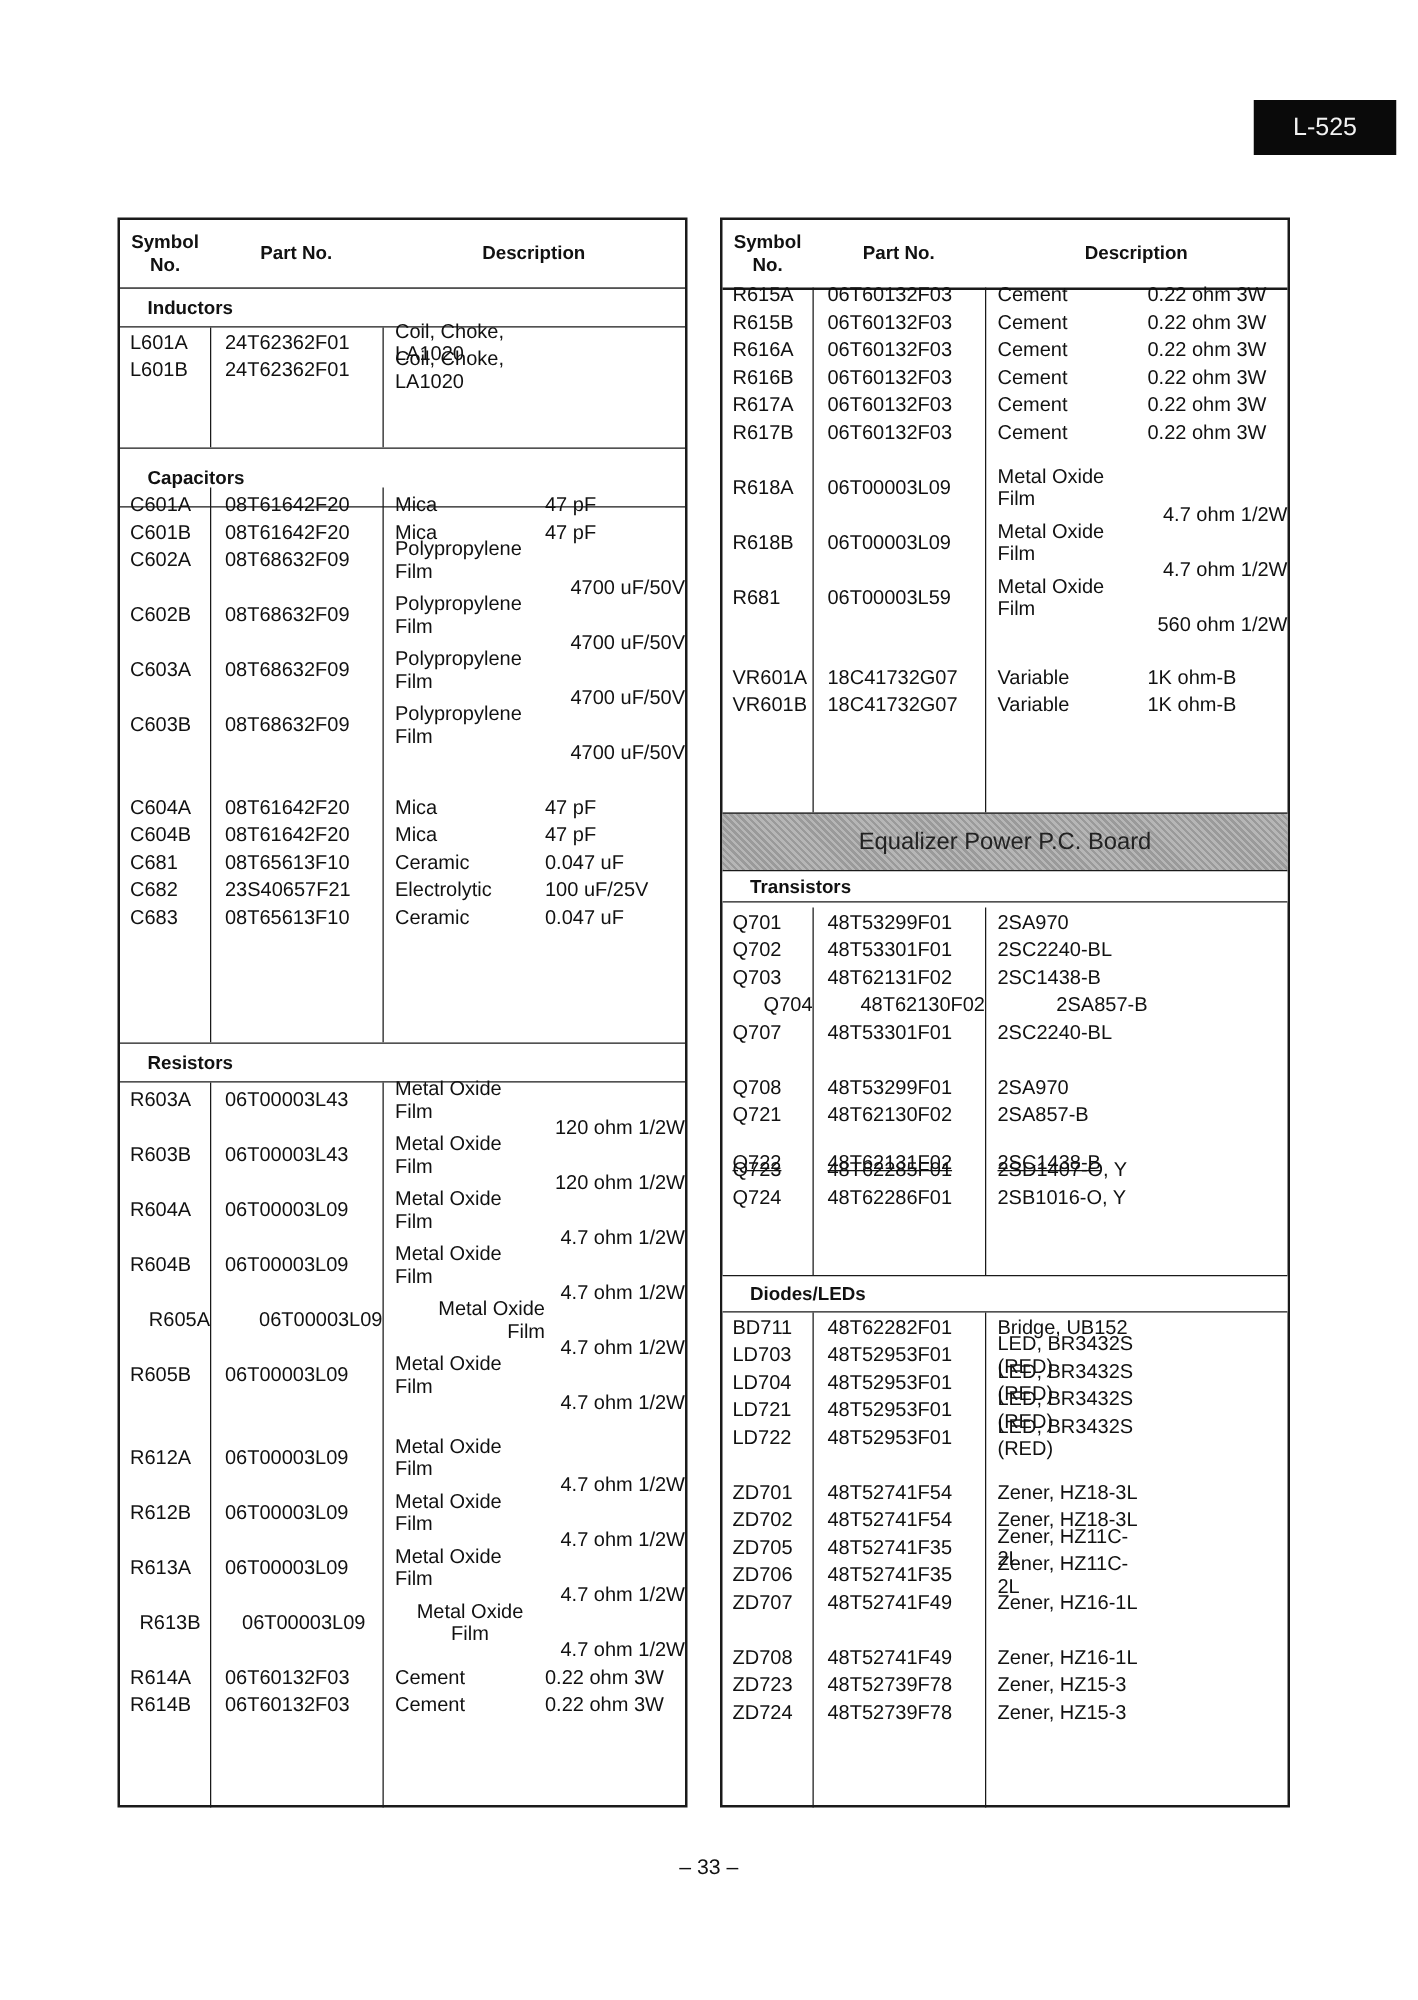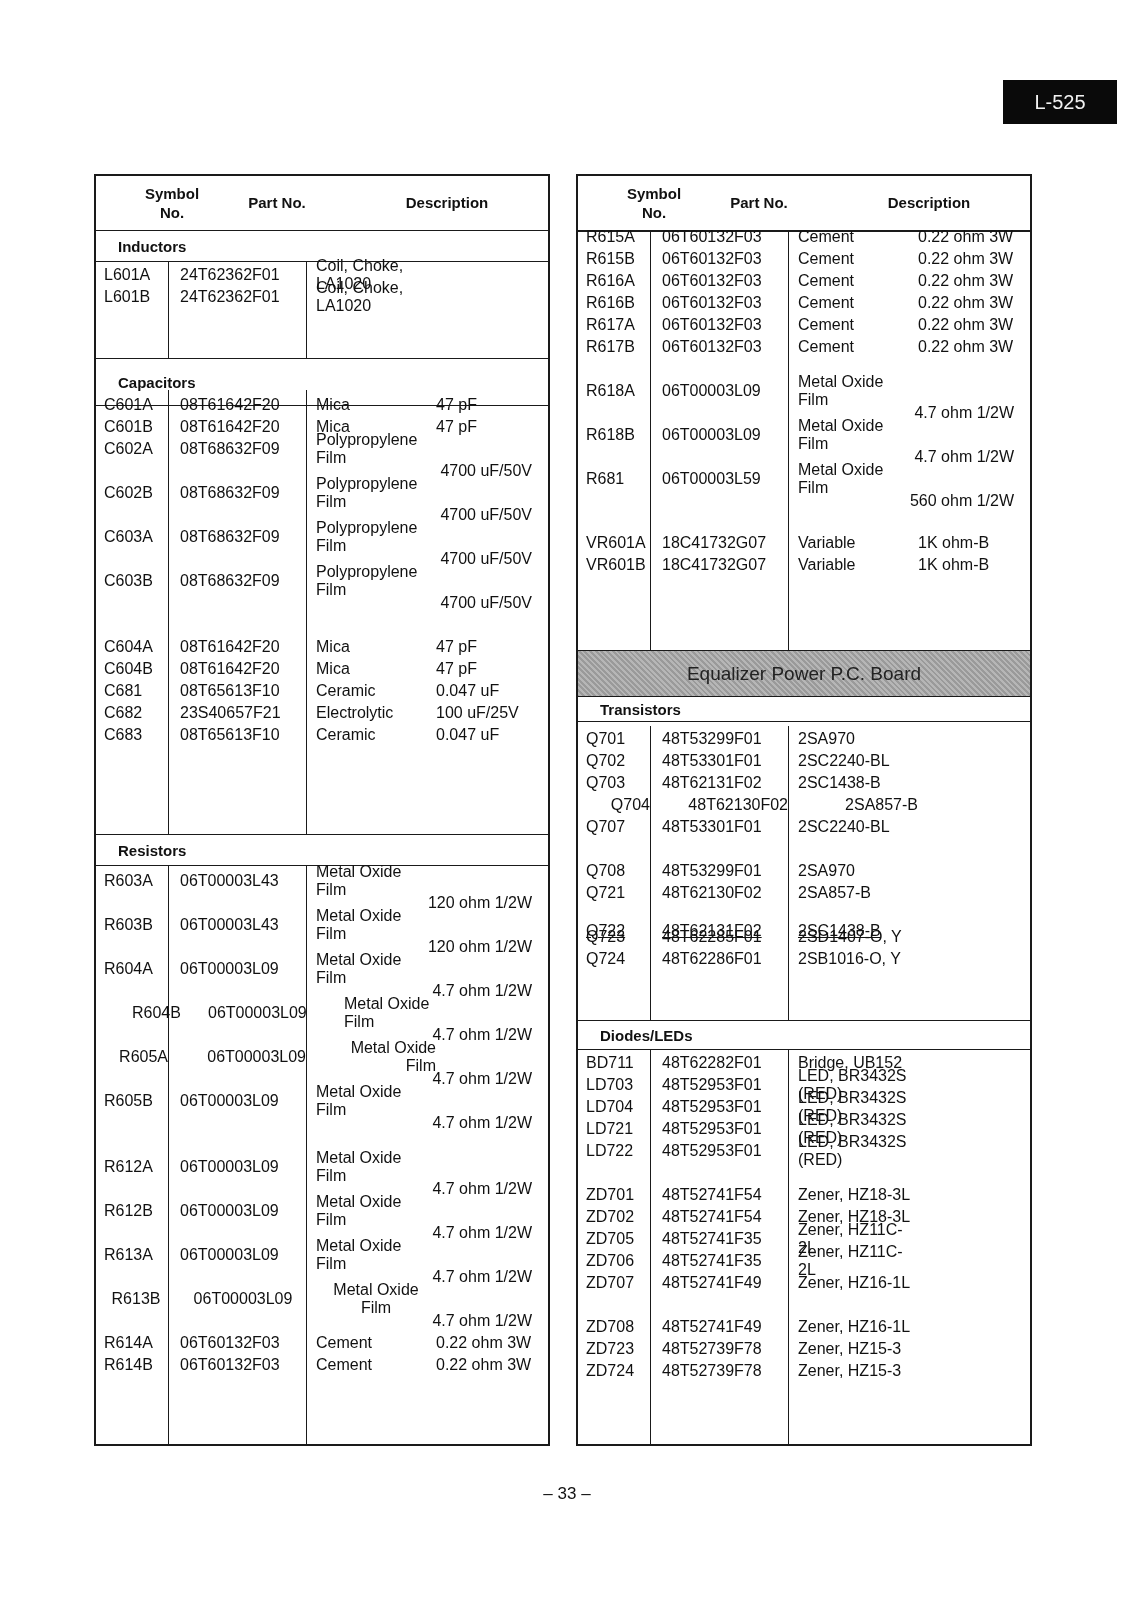--- a/index.html
+++ b/index.html
@@ -7,38 +7,38 @@
          font-family: "Liberation Sans", sans-serif; color: #111; }
   .model-badge { position: absolute; left: 1003px; top: 80px; width: 114px; height: 44px;
                  background: #0a0a0a; color: #f2f2f2; font-size: 20px; display: flex;
                  align-items: center; justify-content: center; }
   .panel { position: absolute; border: 2px solid #1a1a1a; box-sizing: border-box; }
   .panel.left { left: 94px; top: 174px; width: 456px; height: 1272px; }
   .panel.right { left: 576px; top: 174px; width: 456px; height: 1272px; }
   .hdr { position: absolute; left: 0; right: 0; top: 0; height: 54px; border-bottom: 2px solid #1a1a1a;
          display: flex; font-weight: bold; font-size: 15px; }
   .hdr > div { display: flex; align-items: center; justify-content: center; text-align: center; line-height: 1.3; }
-  .c1 { width: 72px; padding-left: 40px; }
+  .c1 { width: 72px; }
   .c2 { width: 138px; }
   .c3 { flex: 1; }
   .vline { position: absolute; width: 1px; background: #1a1a1a; }
   .section { position: absolute; left: 0; right: 0; border-top: 1px solid #1a1a1a; border-bottom: 1px solid #1a1a1a;
              background: #fff; font-weight: bold; font-size: 15px; padding-left: 22px; box-sizing: border-box;
              display: flex; align-items: center; }
   .board { position: absolute; left: 0; right: 0; height: 46px; background: #a8a8a8;
            background-image: repeating-linear-gradient(45deg, #9a9a9a 0 2px, #b6b6b6 2px 4px);
            border-top: 1px solid #1a1a1a; border-bottom: 1px solid #1a1a1a;
            display: flex; align-items: center; justify-content: center; font-size: 19px; color: #222; }
   .row { position: absolute; left: 0; right: 0; height: 22px; font-size: 16px; display: flex; align-items: center; }
   .row .s { width: 72px; padding-left: 8px; box-sizing: border-box; }
   .row .p { width: 138px; padding-left: 12px; box-sizing: border-box; }
   .row .d { flex: 1; padding-left: 10px; box-sizing: border-box; display: flex; }
   .row .d .t { width: 120px; }
   .row .d .v { flex: 1; }
-  .row.cont .d { justify-content: flex-end; padding-right: 16px; }
+  .row.cont .d { justify-content: flex-end; padding-right: 0; }
   .page-num { position: absolute; left: 0; right: 0; top: 1484px; text-align: center; font-size: 17px; }
 </style>
 </head>
 <body>
 
 <div class="model-badge">L-525</div>
 
 <div class="panel left" id="left-panel">
   <div class="hdr">
     <div class="c1">
@@ -219,21 +219,21 @@
         <span class="t">Metal Oxide Film</span>
       </div>
     </div>
     <div class="row cont" style="top: 804px;">
       <div class="s"></div>
       <div class="p"></div>
       <div class="d">
         <span>4.7 ohm 1/2W</span>
       </div>
     </div>
-    <div class="row" style="top: 826px; margin-left: 28px;">
+    <div class="row" style="top: 826px;">
       <div class="s">R604B</div>
       <div class="p">06T00003L09</div>
       <div class="d">
         <span class="t">Metal Oxide Film</span>
       </div>
     </div>
     <div class="row cont" style="top: 848px;">
       <div class="s"></div>
       <div class="p"></div>
       <div class="d">

